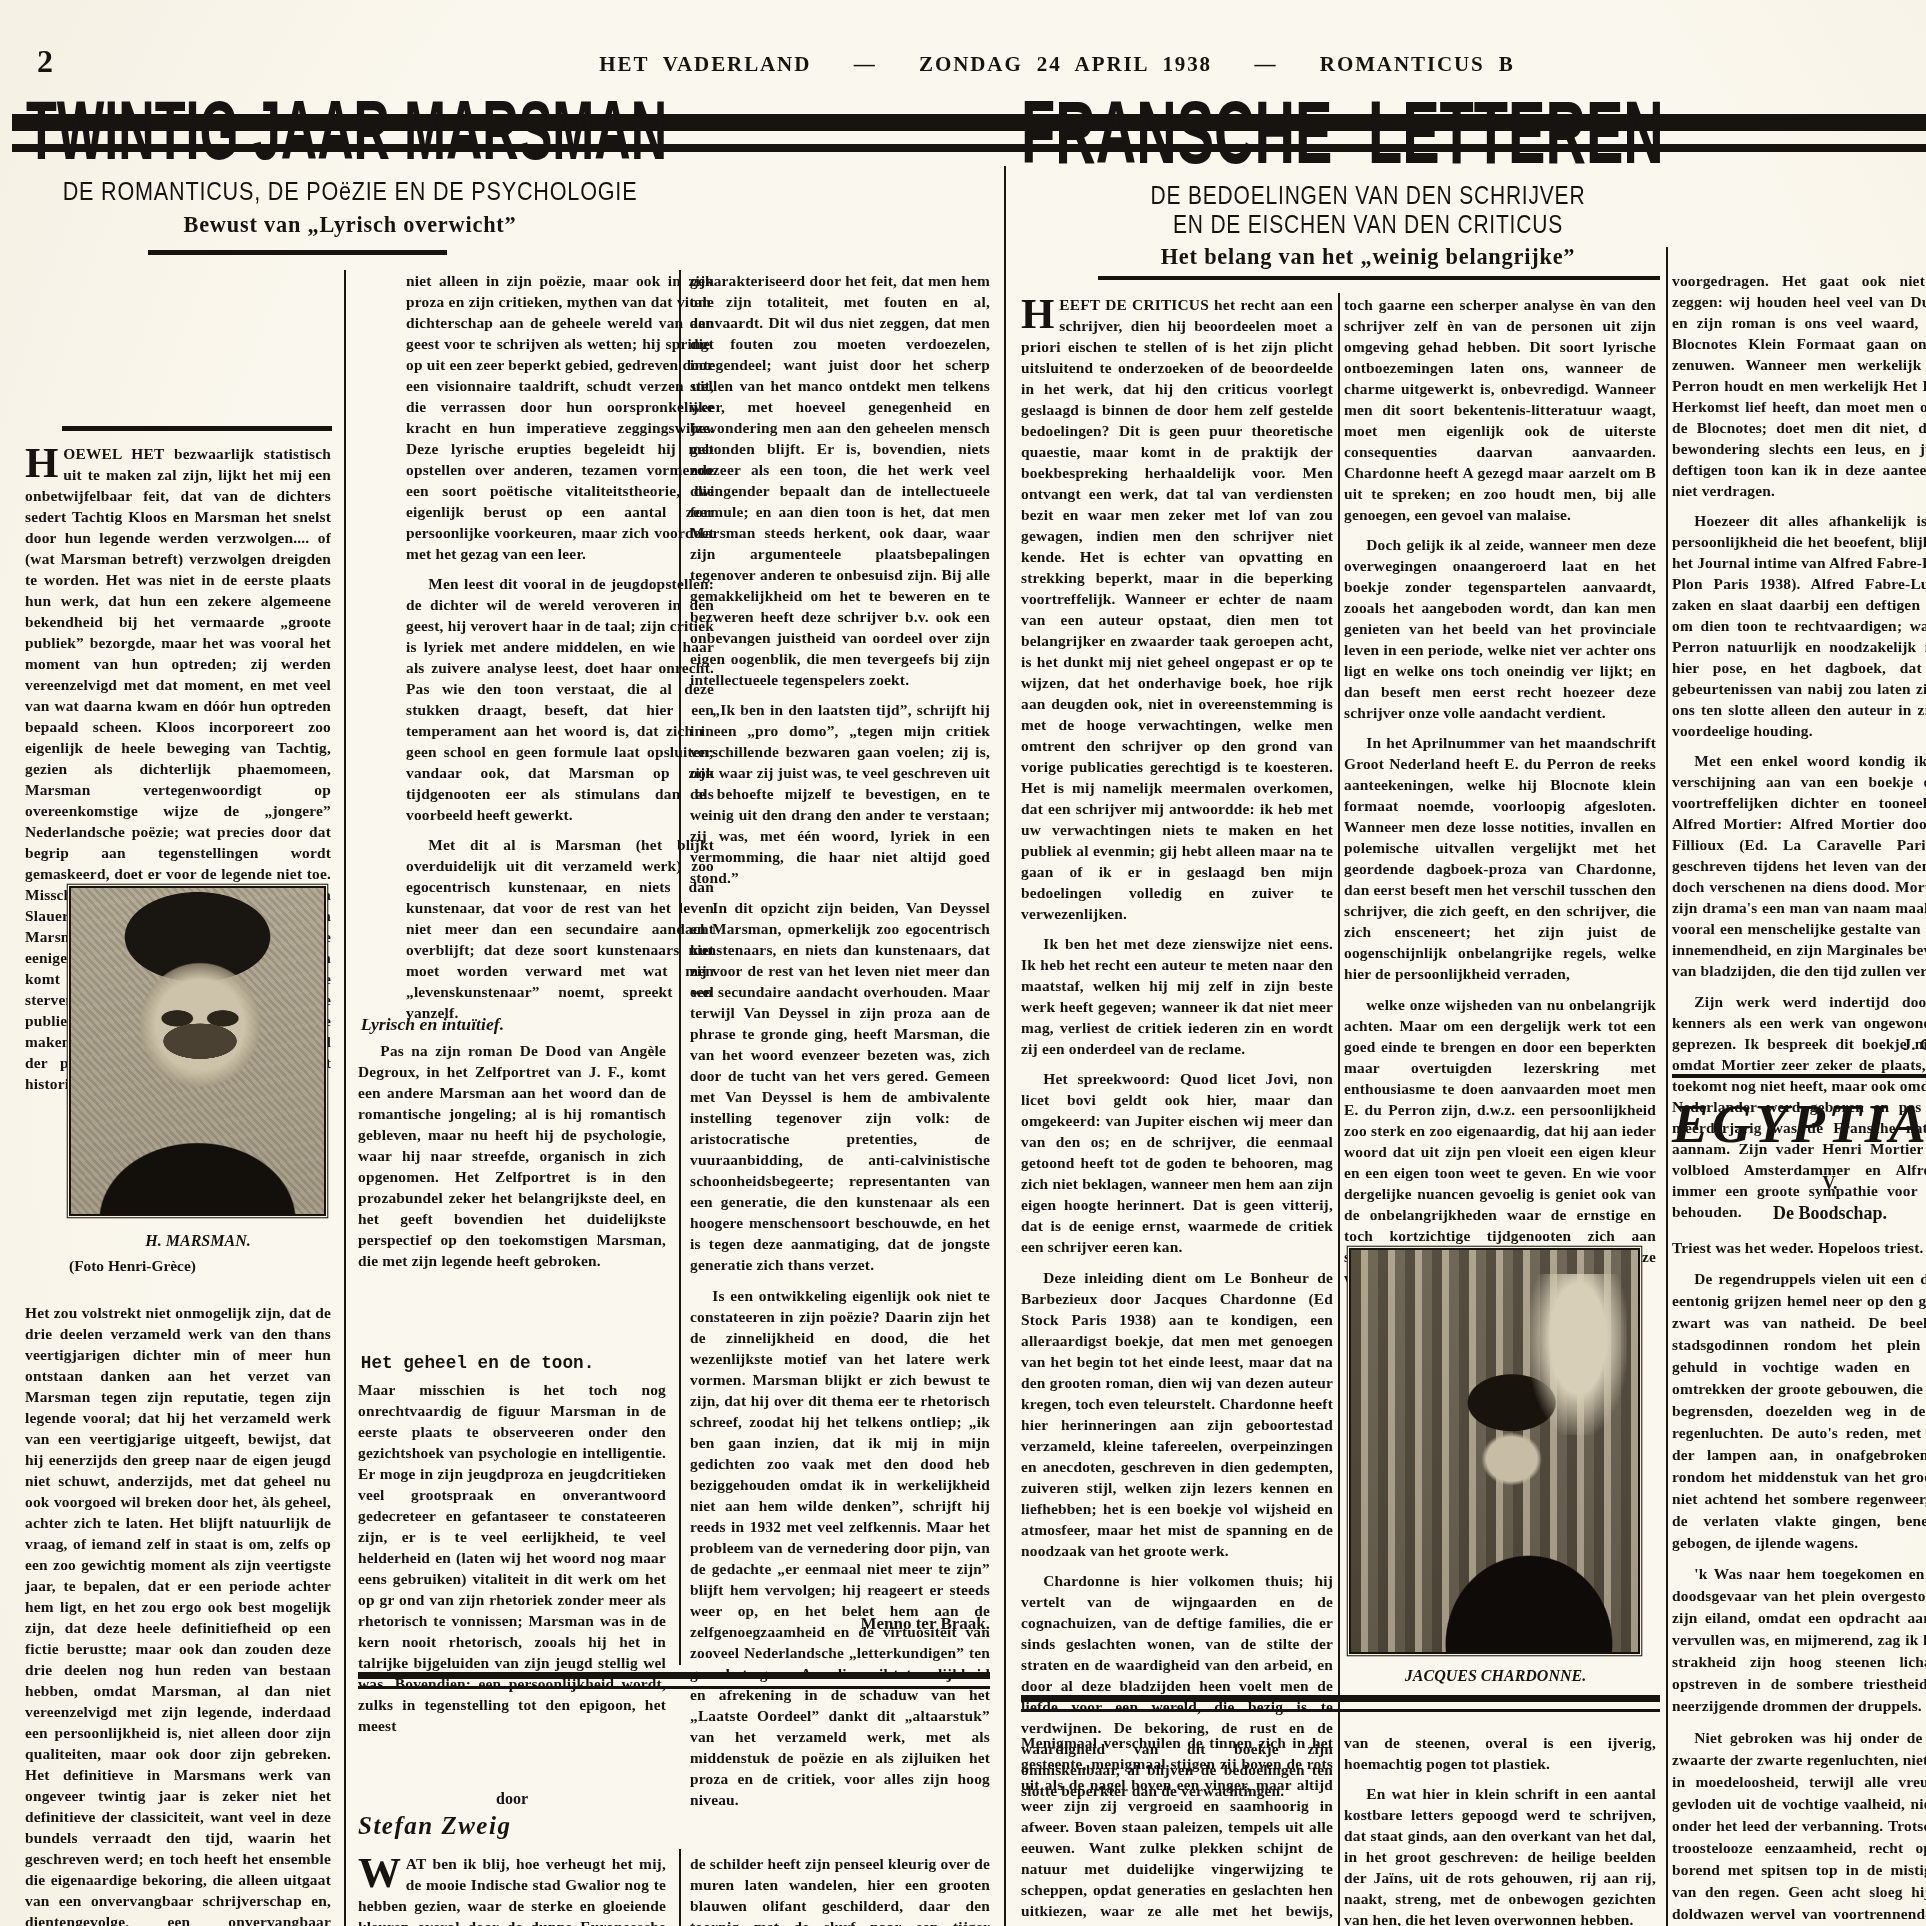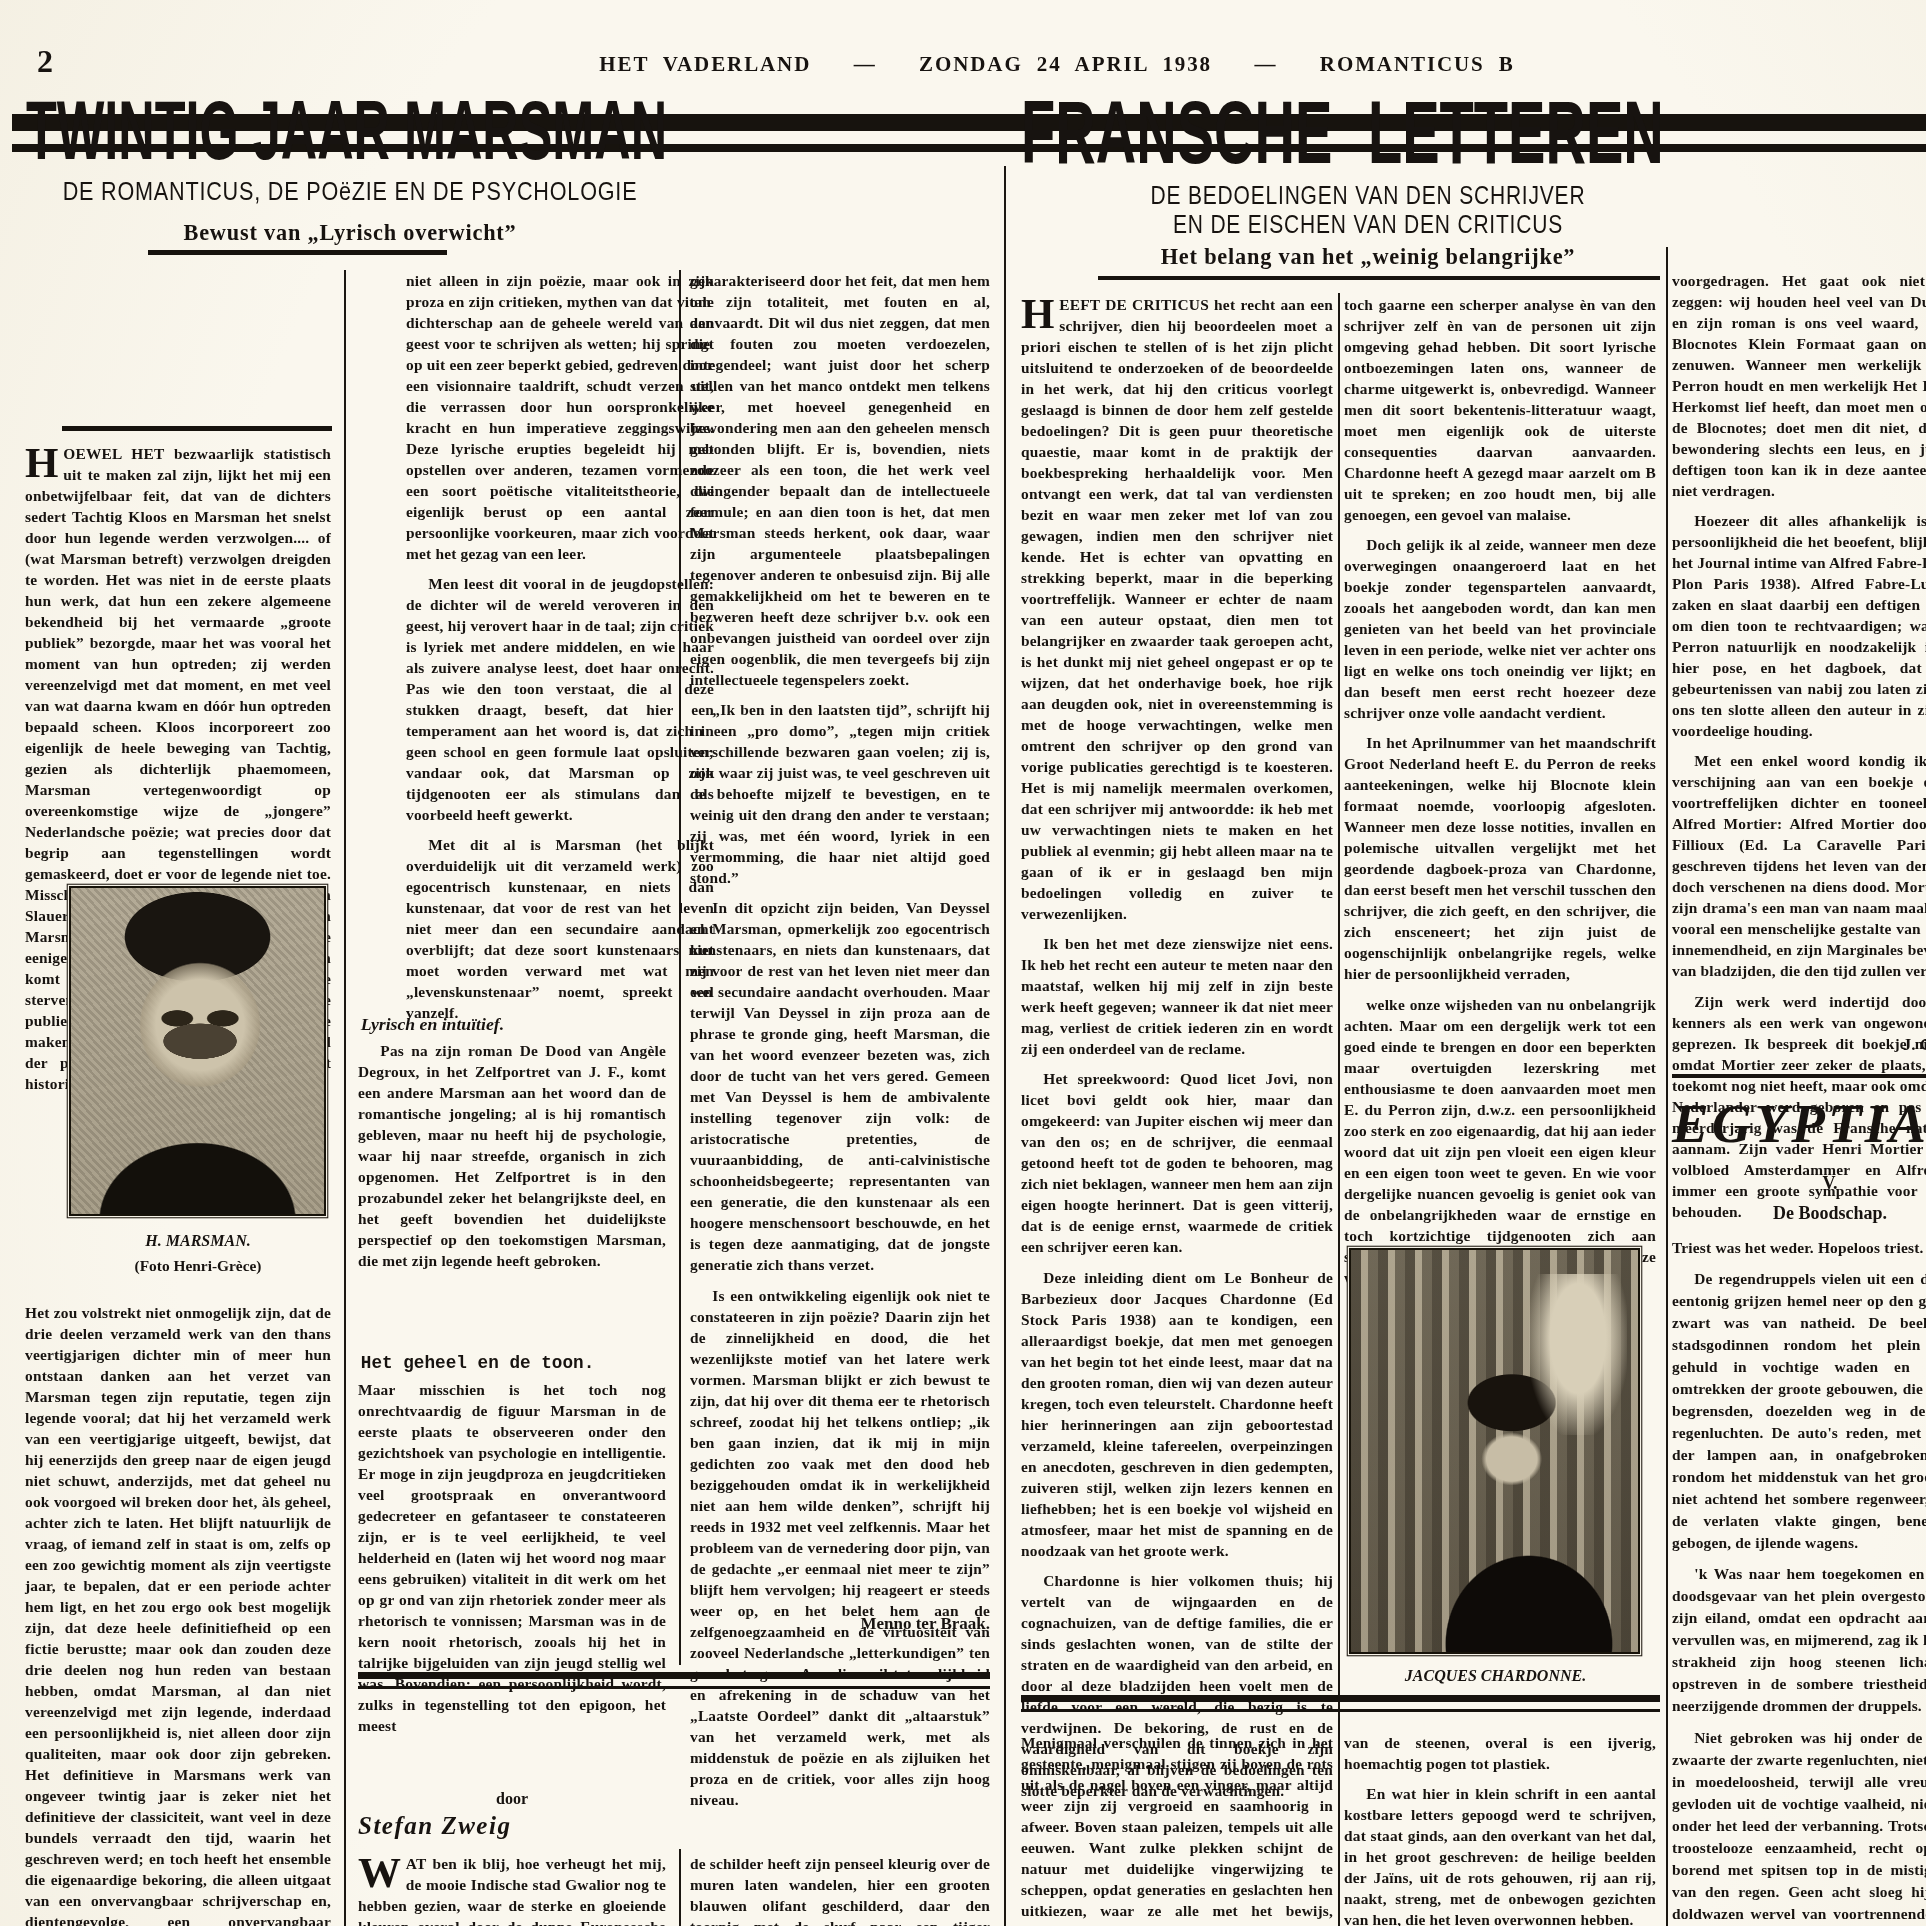--- a/index.html
+++ b/index.html
@@ -22,21 +22,21 @@
   
   .col{text-align:justify;font:700 15.4px/21px "Liberation Serif",serif;letter-spacing:0.2px;}
   .col p{margin:0 0 9.2px 0;text-indent:22.3px;}
   .col p.first{text-indent:0;}
   .col p.dropcap::first-letter{float:left;font-size:43px;line-height:.83;
         padding:1.5px 4.6px 0 0;font-weight:700;}
   .colhead{font:700 17.7px/1.2 "Liberation Serif",serif;margin:11.6px 0 8.5px 0.8px;}
   .sig{text-align:right;font:700 17px/1.2 "Liberation Serif",serif;}
   .introbox{font:700 18px/25.4px "Liberation Serif",serif;word-spacing:5.4px;}
   .caption{text-align:center;font:700 italic 16px/1.2 "Liberation Serif",serif;}
-  .credit{text-align:center;font:700 15.4px/1.2 "Liberation Serif",serif;}
+  .credit{text-align:left;font:700 15.4px/1.2 "Liberation Serif",serif;}
   
   .photo{border:2.7px solid #161209;box-shadow:0 0 0 1.2px #f6f2e7,0 0 0 2.3px #2a241c;}
   #marsman-photo{background:
      radial-gradient(ellipse 24% 9% at 51% 47%, #4a4133 60%, transparent 61%),
      radial-gradient(ellipse 10% 4% at 42% 40%, #2c2519 60%, transparent 65%),
      radial-gradient(ellipse 10% 4% at 60% 40%, #2c2519 60%, transparent 65%),
      radial-gradient(ellipse 30% 24% at 51% 42%, #cdc3ab 58%, rgba(170,158,133,.7) 78%, transparent 80%),
      radial-gradient(ellipse 46% 22% at 50% 15%, #191510 62%, transparent 63%),
      radial-gradient(ellipse 62% 38% at 50% 102%, #13100b 62%, transparent 63%),
      repeating-linear-gradient(47deg, rgba(40,33,22,.16) 0 2.7px, transparent 2.7px 5.8px),
@@ -73,21 +73,21 @@
 
   <div class="abs vrule" style="left:344px;top:270px;height:2234px;"></div>
   <div class="abs vrule" style="left:679px;top:270px;height:1395px;"></div>
   <div class="abs vrule" style="left:679px;top:1849px;height:651px;"></div>
   <div class="abs vrule" style="left:1004px;top:166px;height:2338px;"></div>
   <div class="abs vrule" style="left:1338px;top:293px;height:2207px;"></div>
   <div class="abs vrule" style="left:1666px;top:247px;height:2254px;"></div>
 
   <div class="abs head-sans" style="left:26px;top:88px;font-size:56px;transform:scale(0.90,1.5);">TWINTIG JAAR MARSMAN</div>
   <div class="abs subhead-sans" style="left:42px;top:178px;width:616px;font-size:21.6px;transform:scale(1,1.2);">DE ROMANTICUS, DE POëZIE EN DE PSYCHOLOGIE</div>
-  <div class="abs standfirst" style="left:42px;top:213px;width:616px;margin-top:8px;">Bewust van „Lyrisch overwicht”</div>
+  <div class="abs standfirst" style="left:42px;top:213px;width:616px;">Bewust van „Lyrisch overwicht”</div>
   <div class="abs hrule" style="left:148px;top:250px;width:299px;height:5px;"></div>
 
   <div class="abs hrule" style="left:62px;top:426px;width:270px;height:5px;"></div>
 
   <div class="abs col" style="left:25px;top:443px;width:306px;">
       <p class="first dropcap">HOEWEL HET bezwaarlijk statistisch uit te maken zal zijn, lijkt het mij een onbetwijfelbaar feit, dat van de dichters sedert Tachtig Kloos en Marsman het snelst door hun legende werden verzwolgen.... of (wat Marsman betreft) verzwolgen dreigden te worden. Het was niet in de eerste plaats hun werk, dat hun een zekere algemeene bekendheid bij het vermaarde „groote publiek” bezorgde, maar het was vooral het moment van hun optreden; zij werden vereenzelvigd met dat moment, en met veel van wat daarna kwam en dóór hun optreden bepaald scheen. Kloos incorporeert zoo eigenlijk de heele beweging van Tachtig, gezien als dichterlijk phaemomeen, Marsman vertegenwoordigt op overeenkomstige wijze de „jongere” Nederlandsche poëzie; wat precies door dat begrip aan tegenstellingen wordt gemaskeerd, doet er voor de legende niet toe. Misschien heeft in de laatste jaren Slauerhoff, door te overlijden, den roem van Marsman als exponent der „jongere” poëzie eenige concurrentie aangedaan, want men komt als dichter nu eenmaal niet jong te sterven, in Nederland, zonder bij het „groote publiek” een zeker schuldgevoel wakker te maken; maar Marsman blijft toch de held der poëtische legende, de man van het historische oogenblik.</p>
     </div>
 
   <div class="abs photo" style="left:69px;top:886px;width:253px;height:326px;" id="marsman-photo"></div>
   <div class="abs caption" style="left:69px;top:1231px;width:258px;">H. MARSMAN.</div>

